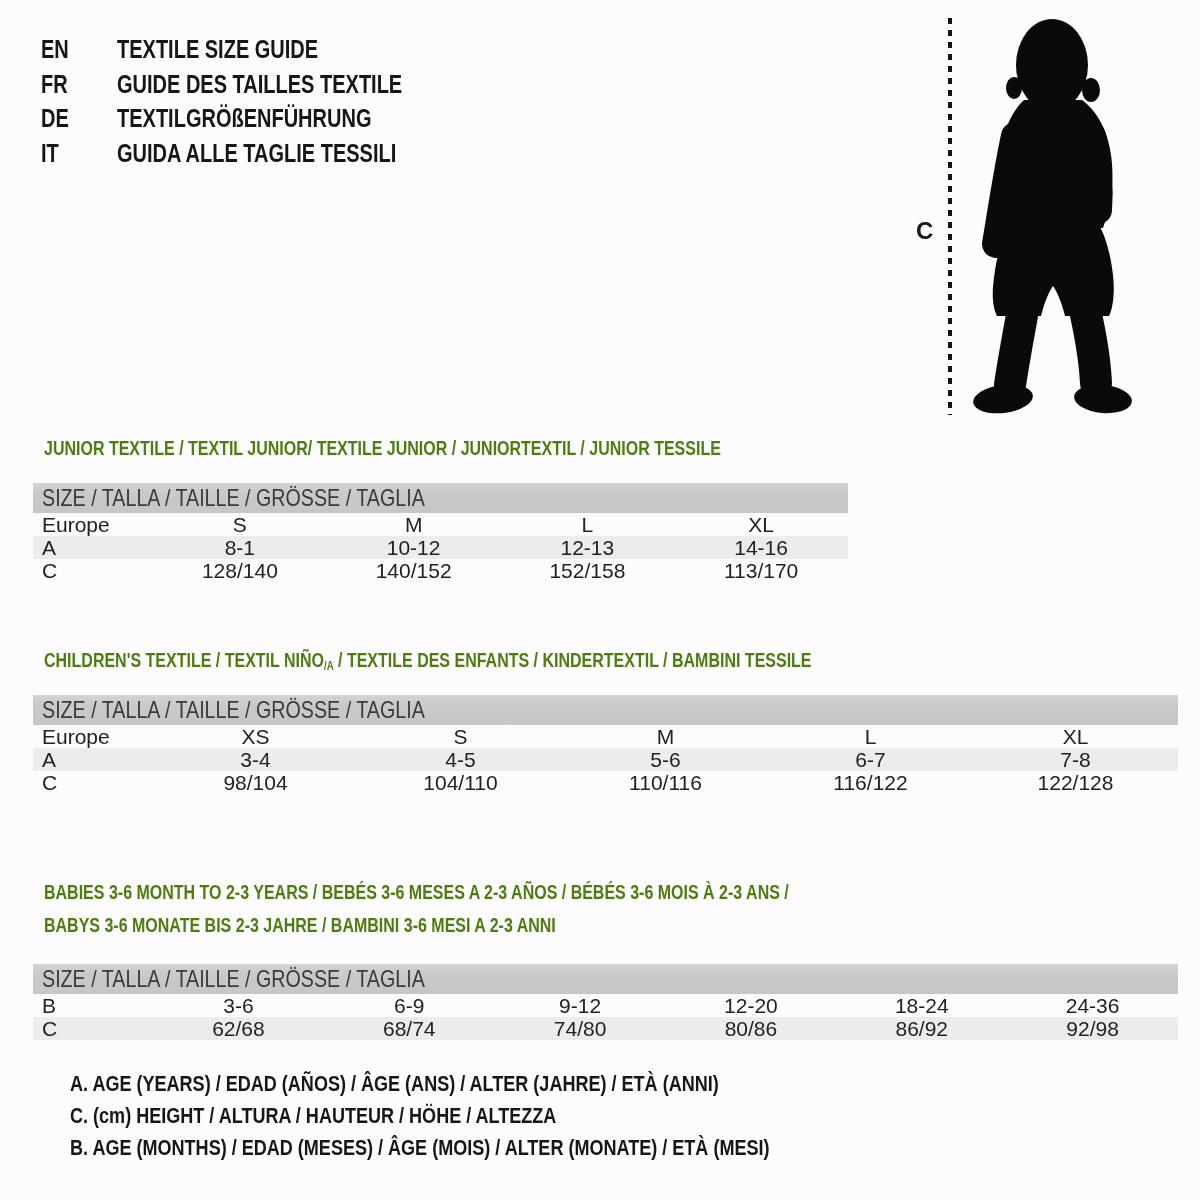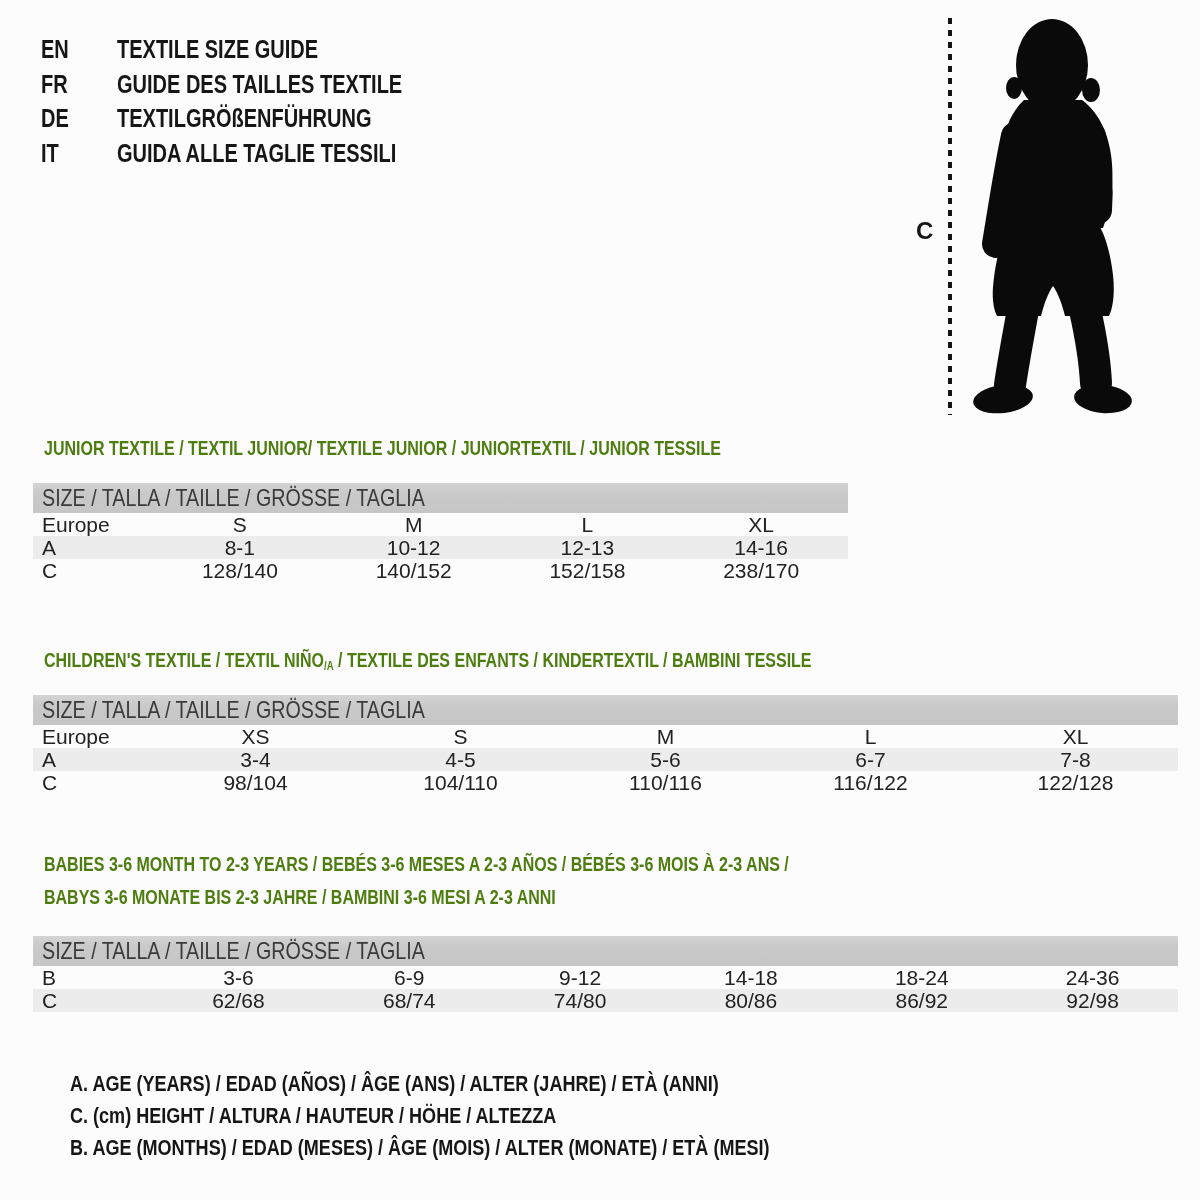--- a/index.html
+++ b/index.html
@@ -24,21 +24,21 @@
     position:absolute; left:43px; top:3px; width:4px; height:397px;
     background:repeating-linear-gradient(to bottom,#141414 0 6px,transparent 6px 12px);
   }
   .measure-c { position:absolute; left:11px; top:202px; font-size:24px; font-weight:700; color:#161616; }
   .figure svg { position:absolute; left:57px; top:1px; }
 
   
   .section { position:absolute; left:33px; }
   .sec-junior   { top:436px; width:815px;  }
   .sec-children { top:648px; width:1145px; }
-  .sec-babies   { top:848px; width:1145px; }
+  .sec-babies   { top:876px; width:1145px; }
   .sec-title { height:24px; line-height:24px; padding-left:11px; font-size:20px; font-weight:700; color:#4d7c0f; }
   .sec-title.two-line { height:66px; }
   .sec-title.two-line .tl { display:block; height:33px; line-height:33px; }
   .title-sub { font-size:0.60em; vertical-align:-0.28em; }
 
   .size-bar {
     margin-top:23px; height:30px; line-height:30px; padding-left:9px;
     background:linear-gradient(to bottom,#d4d4d4 0,#c9c9c9 35%,#c6c6c6 100%);
     font-size:24px; font-weight:400; color:#3a3a3a;
   }
@@ -119,21 +119,21 @@
         <span class="cell">8-1</span>
         <span class="cell">10-12</span>
         <span class="cell">12-13</span>
         <span class="cell">14-16</span>
       </div>
       <div class="trow cols-4">
         <span class="rlabel">C</span>
         <span class="cell">128/140</span>
         <span class="cell">140/152</span>
         <span class="cell">152/158</span>
-        <span class="cell">238/170</span>
+        <span class="cell">113/170</span>
       </div>
     </div>
   </div>
 
   <div class="section sec-children">
     <div class="sec-title">
       <span class="cz"><span>CHILDREN'S TEXTILE / TEXTIL NIÑO</span><span class="title-sub">/A</span><span> / TEXTILE DES ENFANTS / KINDERTEXTIL / BAMBINI TESSILE</span></span>
     </div>
     <div class="size-bar"><span class="cz82">SIZE / TALLA / TAILLE / GRÖSSE / TAGLIA</span></div>
     <div>
@@ -169,21 +169,21 @@
       <span class="tl"><span class="cz">BABIES 3-6 MONTH TO 2-3 YEARS / BEBÉS 3-6 MESES A 2-3 AÑOS / BÉBÉS 3-6 MOIS À 2-3 ANS /</span></span>
       <span class="tl"><span class="cz">BABYS 3-6 MONATE BIS 2-3 JAHRE / BAMBINI 3-6 MESI A 2-3 ANNI</span></span>
     </div>
     <div class="size-bar"><span class="cz82">SIZE / TALLA / TAILLE / GRÖSSE / TAGLIA</span></div>
     <div>
       <div class="trow cols-6">
         <span class="rlabel">B</span>
         <span class="cell">3-6</span>
         <span class="cell">6-9</span>
         <span class="cell">9-12</span>
-        <span class="cell">14-18</span>
+        <span class="cell">12-20</span>
         <span class="cell">18-24</span>
         <span class="cell">24-36</span>
       </div>
       <div class="trow cols-6 hl">
         <span class="rlabel">C</span>
         <span class="cell">62/68</span>
         <span class="cell">68/74</span>
         <span class="cell">74/80</span>
         <span class="cell">80/86</span>
         <span class="cell">86/92</span>

